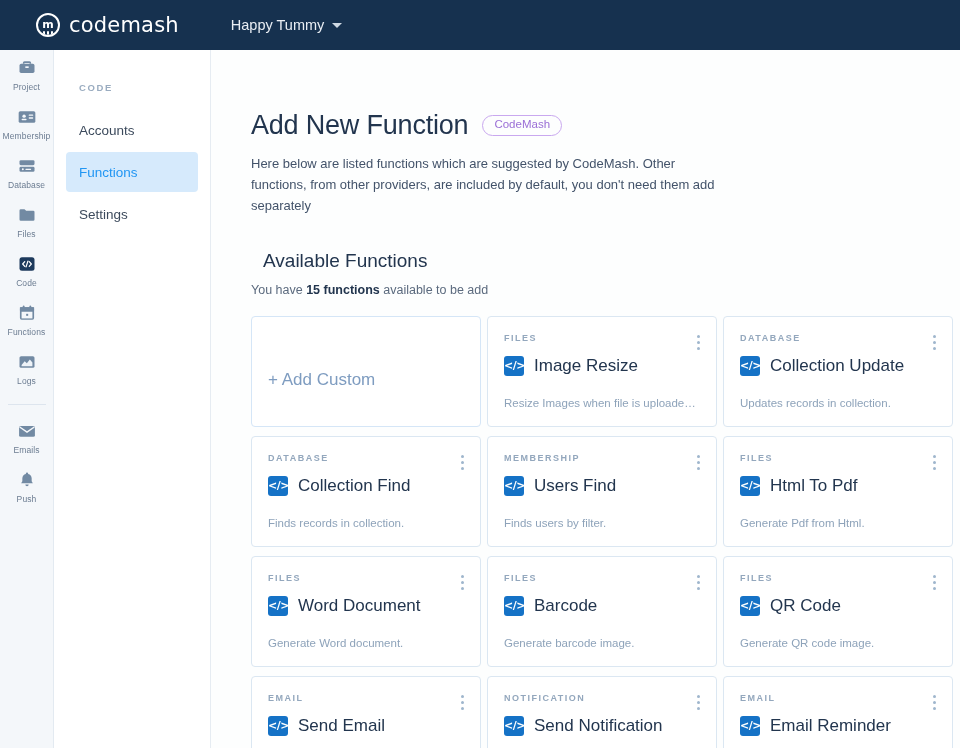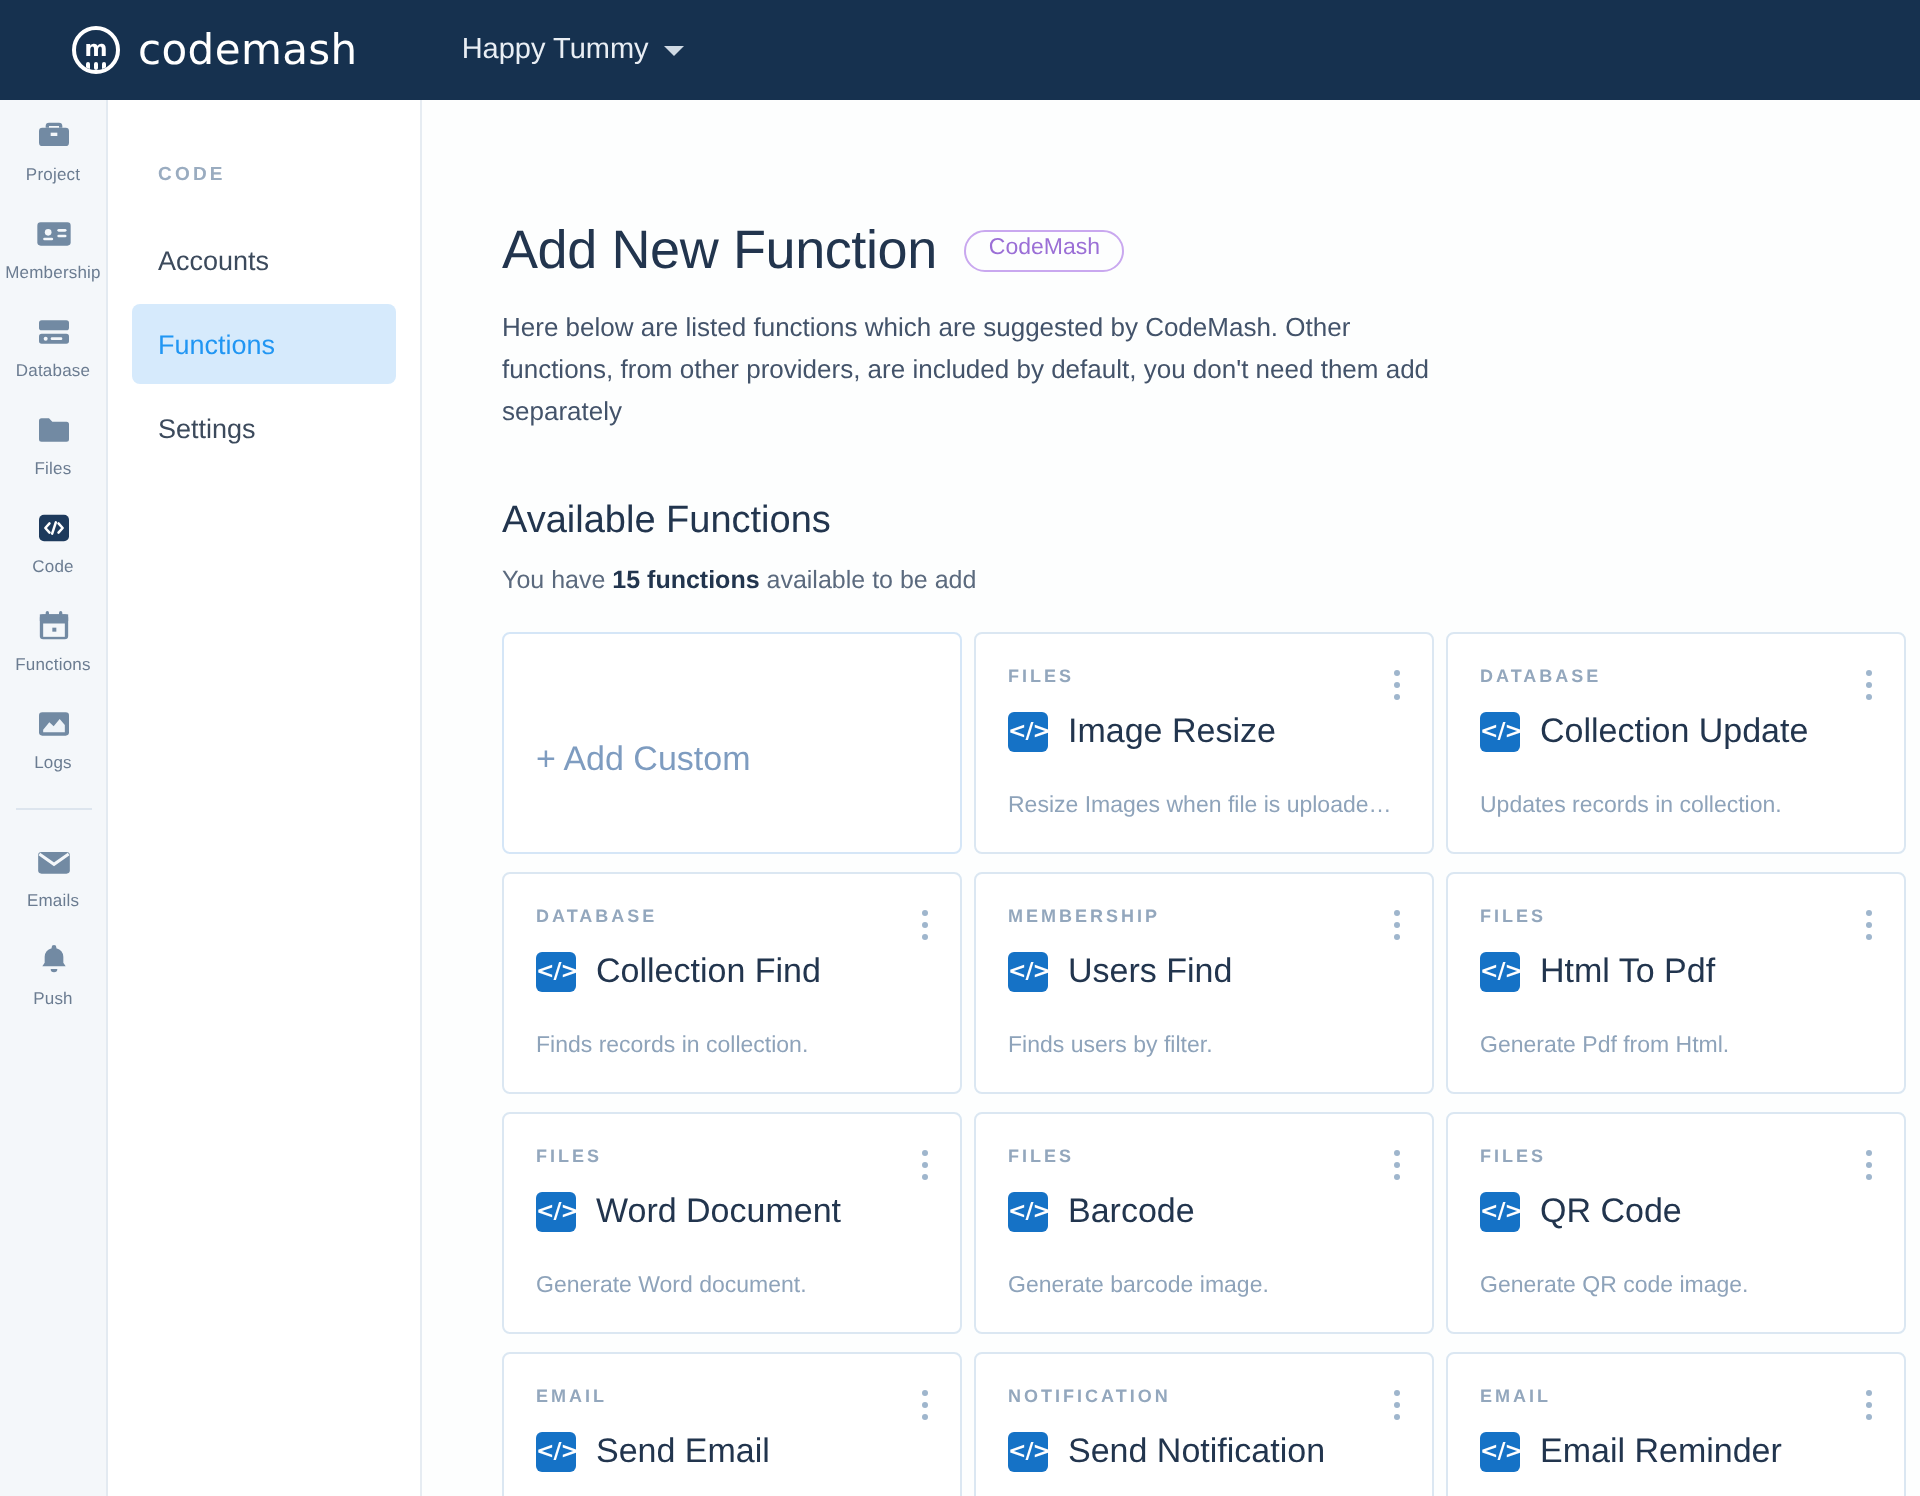--- a/index.html
+++ b/index.html
@@ -86,21 +86,21 @@
   .main { flex: 1 1 auto; background: #fdfefe; padding: 60px 24px 0 40px; overflow: hidden; }
   .page-title-row { display: flex; align-items: center; gap: 14px; }
   .page-title { font-size: 27px; color: #22354e; font-weight: 400; letter-spacing: -.2px; }
   .provider-badge {
     border: 1px solid #c9a8ef; color: #9b6fd6; border-radius: 11px;
     font-size: 11.5px; padding: 3px 11px 4px; line-height: 1;
   }
   .page-desc {
     margin-top: 12px; font-size: 13px; color: #43536a; line-height: 1.62; max-width: 476px;
   }
-  .section-title { margin-top: 34px; font-size: 19px; color: #22354e; font-weight: 400; }
+  .section-title { margin-top: 34px; font-size: 19px; color: #22354e; font-weight: 400; margin-left: 12px; }
   .section-sub { margin-top: 11px; font-size: 12.5px; color: #5b6a7e; }
   .section-sub b { color: #22354e; font-weight: 700; }
 
   
   .grid {
     margin-top: 19px; display: grid;
     grid-template-columns: repeat(3, 230px);
     gap: 9px 6px;
   }
   .card {

